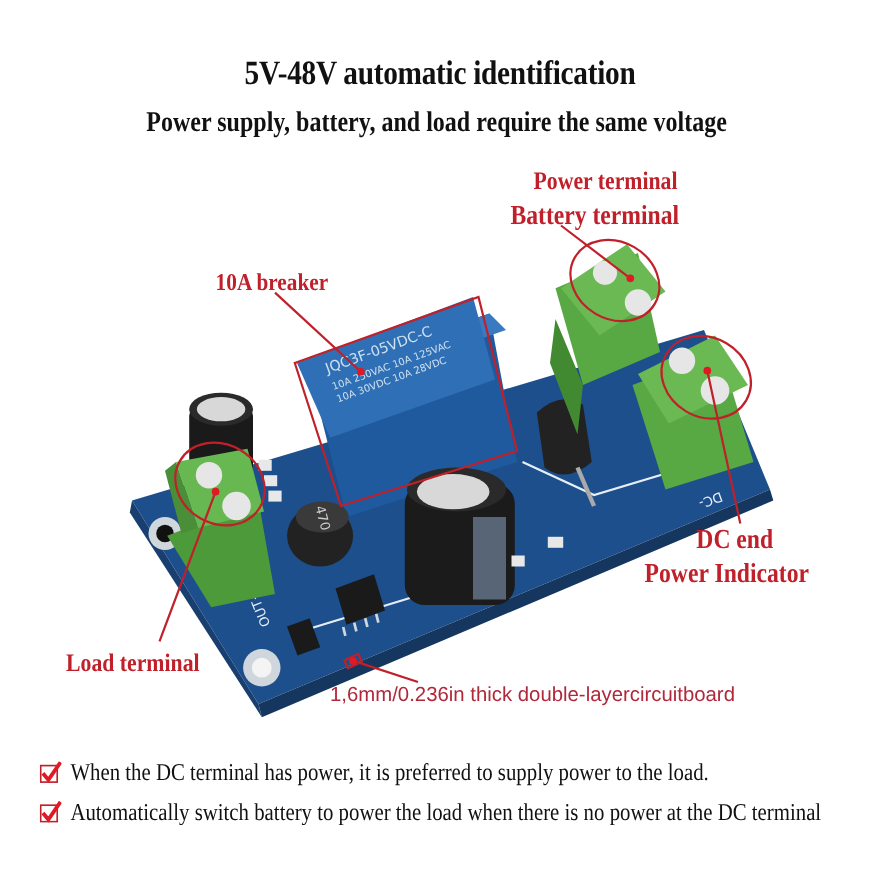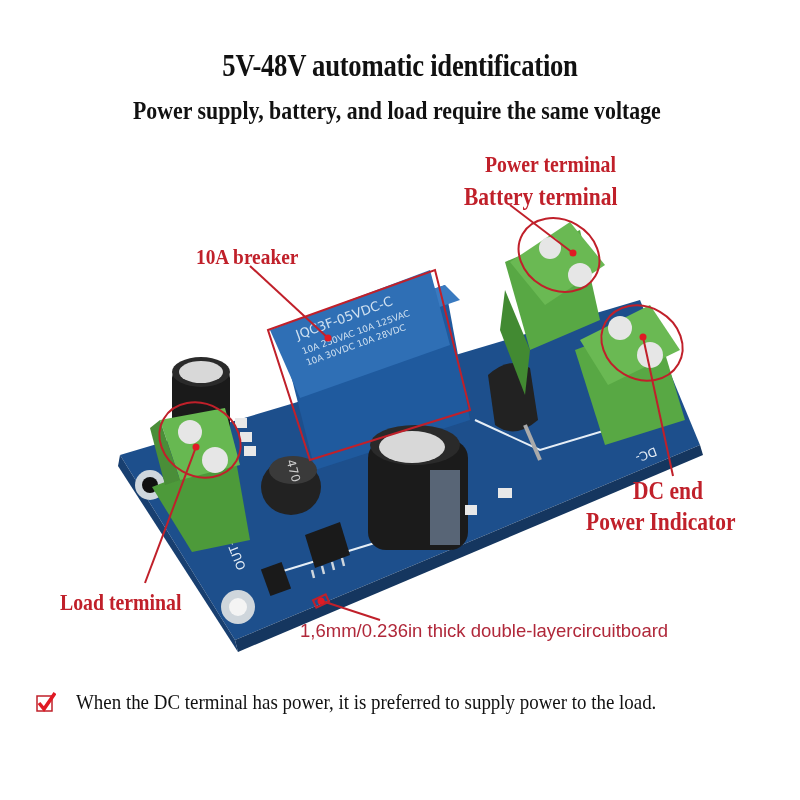--- a/index.html
+++ b/index.html
@@ -9,21 +9,21 @@
   .label { position: absolute; color: #c0202a; font-weight: bold; white-space: nowrap; transform-origin: 0 0; }
   .lbl-power { left: 485px; top: 152px; font-size: 23px; transform: scaleX(0.86); }
   .lbl-battery { left: 464px; top: 183px; font-size: 25px; transform: scaleX(0.86); }
   .lbl-breaker { left: 196px; top: 244px; font-size: 22px; transform: scaleX(0.88); }
   .lbl-dcend { left: 633px; top: 477px; font-size: 25px; transform: scaleX(0.86); }
   .lbl-indicator { left: 586px; top: 508px; font-size: 25px; transform: scaleX(0.86); }
   .lbl-load { left: 60px; top: 590px; font-size: 23px; transform: scaleX(0.86); }
   .lbl-thick { left: 300px; top: 620px; font-size: 18.5px; font-weight: normal; color: #b0283a; font-family: Liberation Sans, sans-serif; }
   .board { position: absolute; left: 0; top: 0; width: 800px; height: 800px; }
   .features { position: absolute; left: 36px; top: 684px; width: 760px; }
-  .feature { position: relative; padding-left: 40px; font-size: 22px; color: #111; line-height: 36px; }
+  .feature { position: relative; padding-left: 28px; font-size: 22px; color: #111; line-height: 36px; }
   .feature .txt { display: inline-block; transform: scaleX(0.86); transform-origin: 0 0; width: 835px; }
   .check { position: absolute; left: 0; top: 8px; width: 20px; height: 20px; }
 </style>
 </head>
 <body>
 
 <div class="title">5V-48V automatic identification</div>
 <div class="subtitle">Power supply, battery, and load require the same voltage</div>
 
 <svg class="board" viewBox="0 0 800 800" xmlns="http://www.w3.org/2000/svg">
@@ -151,13 +151,20 @@
 <div class="label lbl-thick">1,6mm/0.236in thick double-layercircuitboard</div>
 
 <div class="features">
   <div class="feature">
     <svg class="check" viewBox="0 0 20 20">
       <rect x="1" y="4" width="15" height="15" fill="#fff" stroke="#c0202a" stroke-width="1.5"></rect>
       <path d="M3,11 L8,17 L19,1" stroke="#e01a24" stroke-width="3.5" fill="none"></path>
     </svg>
     <span class="txt">When the DC terminal has power, it is preferred to supply power to the load.</span>
   </div>
+  <div class="feature">
+    <svg class="check" viewBox="0 0 20 20">
+      <rect x="1" y="4" width="15" height="15" fill="#fff" stroke="#c0202a" stroke-width="1.5"></rect>
+      <path d="M3,11 L8,17 L19,1" stroke="#e01a24" stroke-width="3.5" fill="none"></path>
+    </svg>
+    <span class="txt">Automatically switch battery to power the load when there is no power at the DC terminal</span>
+  </div>
 </div>
 
 </body></html>

